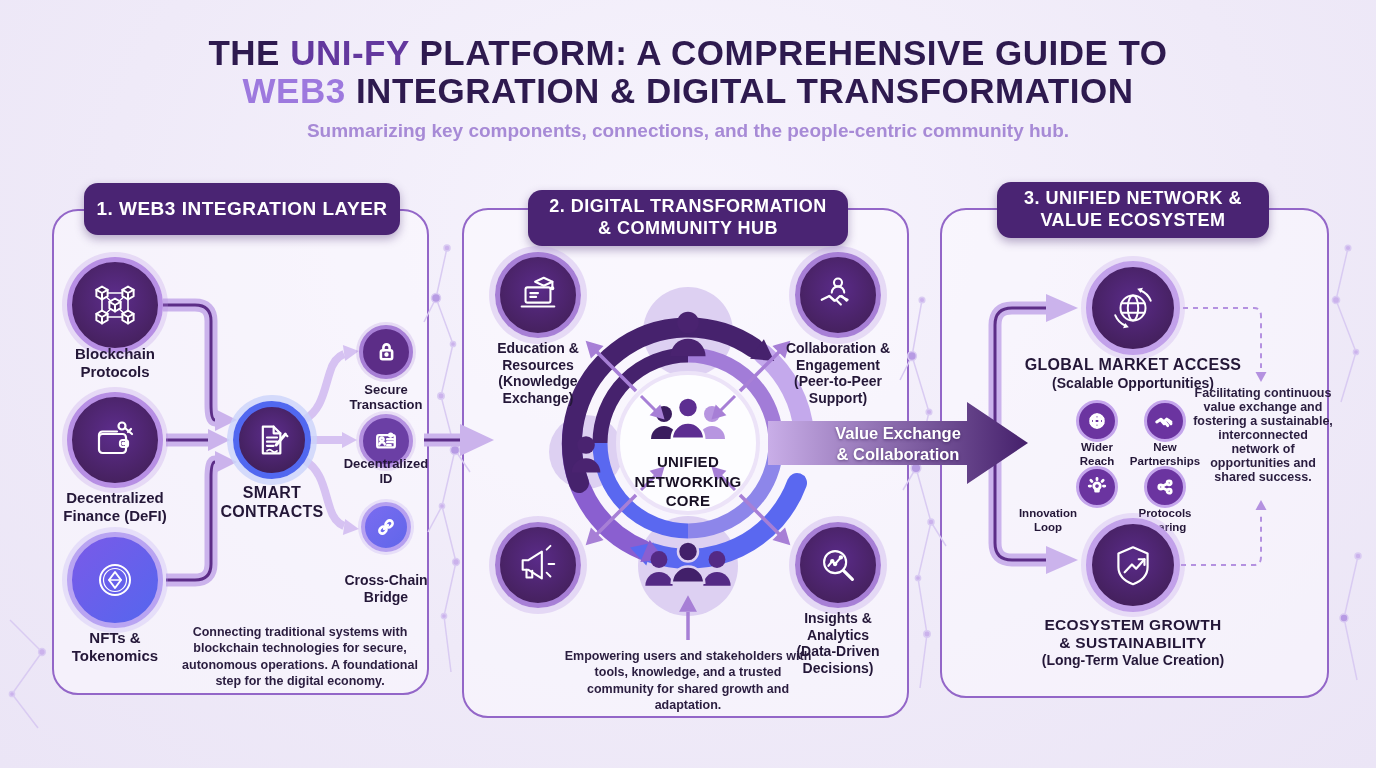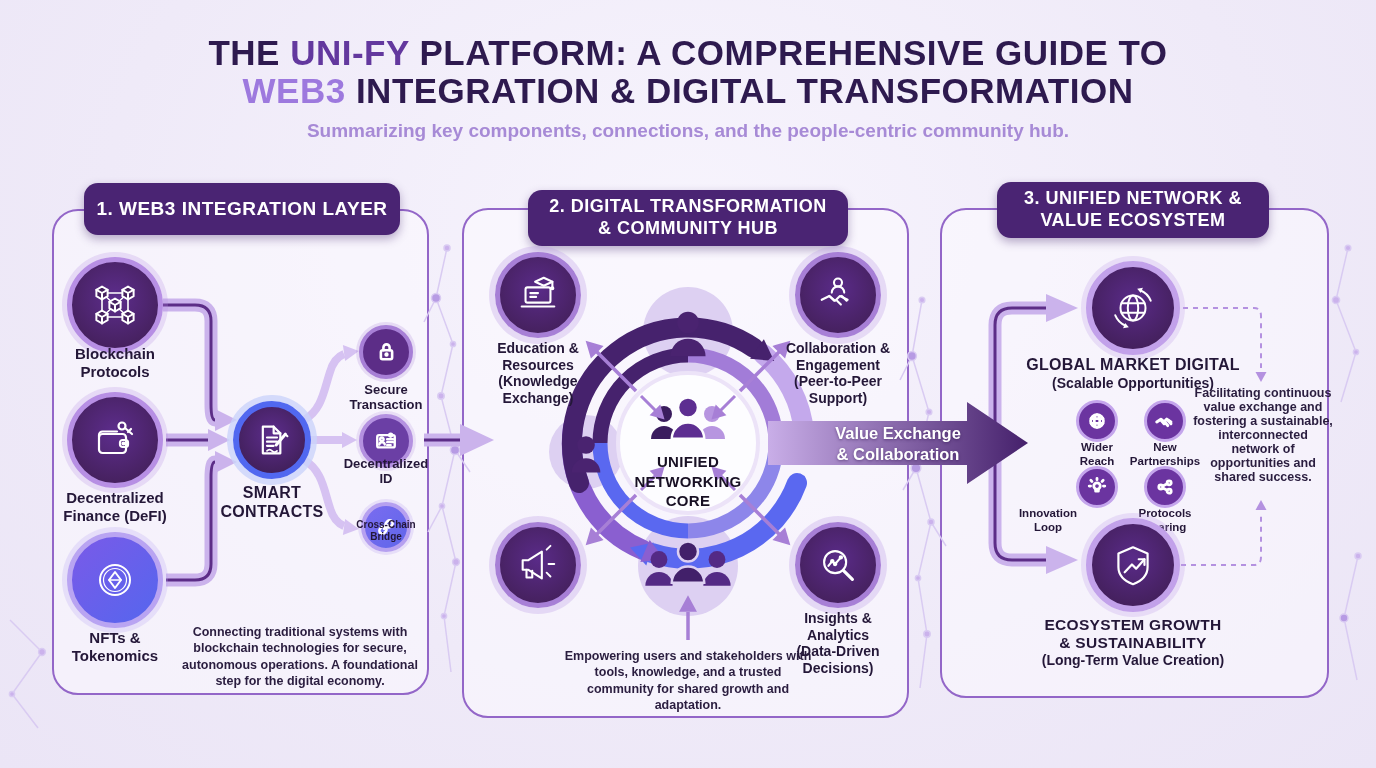--- a/index.html
+++ b/index.html
@@ -326,21 +326,21 @@
 
   <div class="circ c-sm3" style="left:386px;top:527px;width:42px;height:42px;">
     <svg class="ic" width="26" height="26" viewBox="-24 -24 48 48" fill="none" stroke="#fff" stroke-width="2.6" stroke-linejoin="round" stroke-linecap="round">
       <g transform="rotate(-45)">
         <rect x="-15" y="-5.5" width="14" height="11" rx="5.5"></rect>
         <rect x="1" y="-5.5" width="14" height="11" rx="5.5"></rect>
         <path d="M-5,0 H5"></path>
       </g>
     </svg>
   </div>
-  <div class="lbl" style="left:386px;top:519px;font-size:10px;">Cross-Chain
+  <div class="lbl" style="left:386px;top:572px;font-size:14px;">Cross-Chain
 Bridge</div>
 
   <div class="desc" style="left:300px;top:624px;width:240px;font-size:12.5px;">Connecting traditional systems with blockchain technologies for secure, autonomous operations. A foundational step for the digital economy.</div>
 
   <div class="circ c-hub" style="left:538px;top:295px;width:76px;height:76px;">
     <svg class="ic" width="46" height="46" viewBox="-24 -24 48 48" fill="none" stroke="#fff" stroke-width="2.1" stroke-linejoin="round" stroke-linecap="round">
       <rect x="-13" y="-8" width="26" height="16" rx="2"></rect>
       <path d="M-17,12 h34"></path>
         <path d="M-8,-2 h8 M-8,2 h6"></path>
       <polygon points="6,-18 15,-13.8 6,-9.6 -3,-13.8"></polygon>
@@ -400,21 +400,21 @@
     <svg class="ic" width="50" height="50" viewBox="-24 -24 48 48" fill="none" stroke="#fff" stroke-width="2" stroke-linejoin="round" stroke-linecap="round">
       <circle r="12"></circle>
         <ellipse rx="5" ry="12"></ellipse>
         <path d="M-11,-4.5 h22 M-11,4.5 h22"></path>
       <path d="M7,-17 a18.5,18.5 0 0 1 10,10"></path>
         <polygon points="4,-18.5 9.5,-19.5 7.5,-14.5" fill="#fff" stroke="none"></polygon>
       <path d="M-7,17 a18.5,18.5 0 0 1 -10,-10"></path>
         <polygon points="-4,18.5 -9.5,19.5 -7.5,14.5" fill="#fff" stroke="none"></polygon>
     </svg>
   </div>
-  <div class="lbl caps" style="left:1133px;top:356px;font-size:16px;">GLOBAL MARKET DIGITAL</div>
+  <div class="lbl caps" style="left:1133px;top:356px;font-size:16px;">GLOBAL MARKET ACCESS</div>
   <div class="lbl" style="left:1133px;top:375px;font-size:14px;font-weight:600;">(Scalable Opportunities)</div>
 
   <div class="circ c-mini" style="left:1097px;top:421px;width:36px;height:36px;">
     <svg class="ic" width="22" height="22" viewBox="-24 -24 48 48" fill="none" stroke="#fff" stroke-width="2.8" stroke-linejoin="round" stroke-linecap="round">
       <circle r="14"></circle>
         <ellipse rx="6" ry="14"></ellipse>
         <path d="M-13,-5 h26 M-13,5 h26"></path>
     </svg>
   </div>
   <div class="lbl" style="left:1097px;top:441px;font-size:11.5px;">Wider

